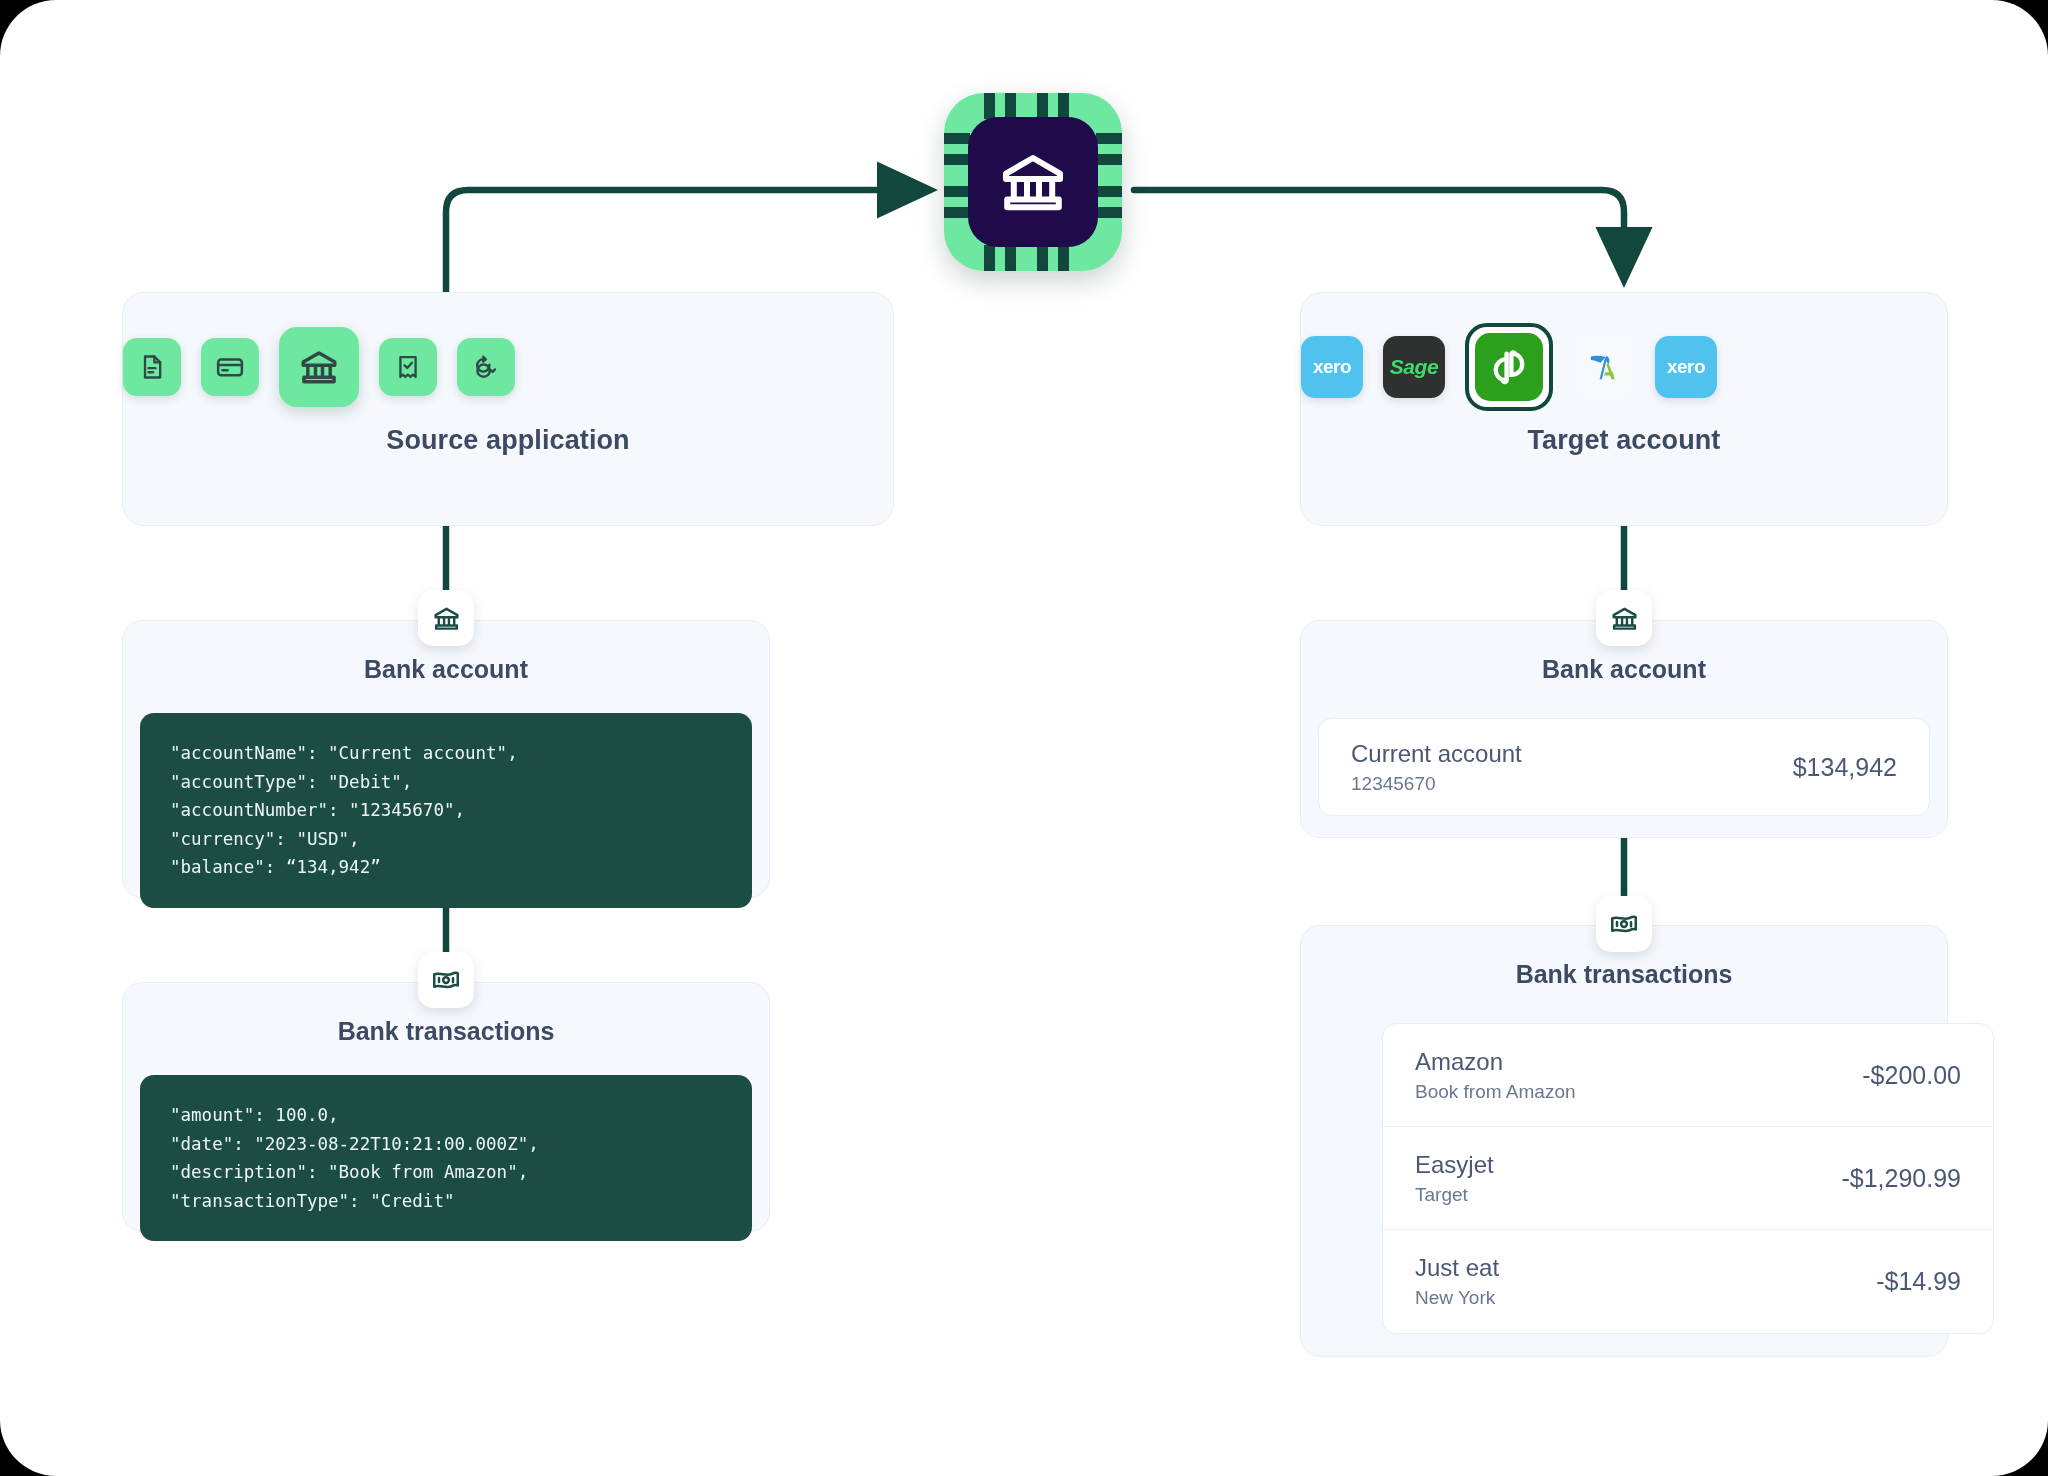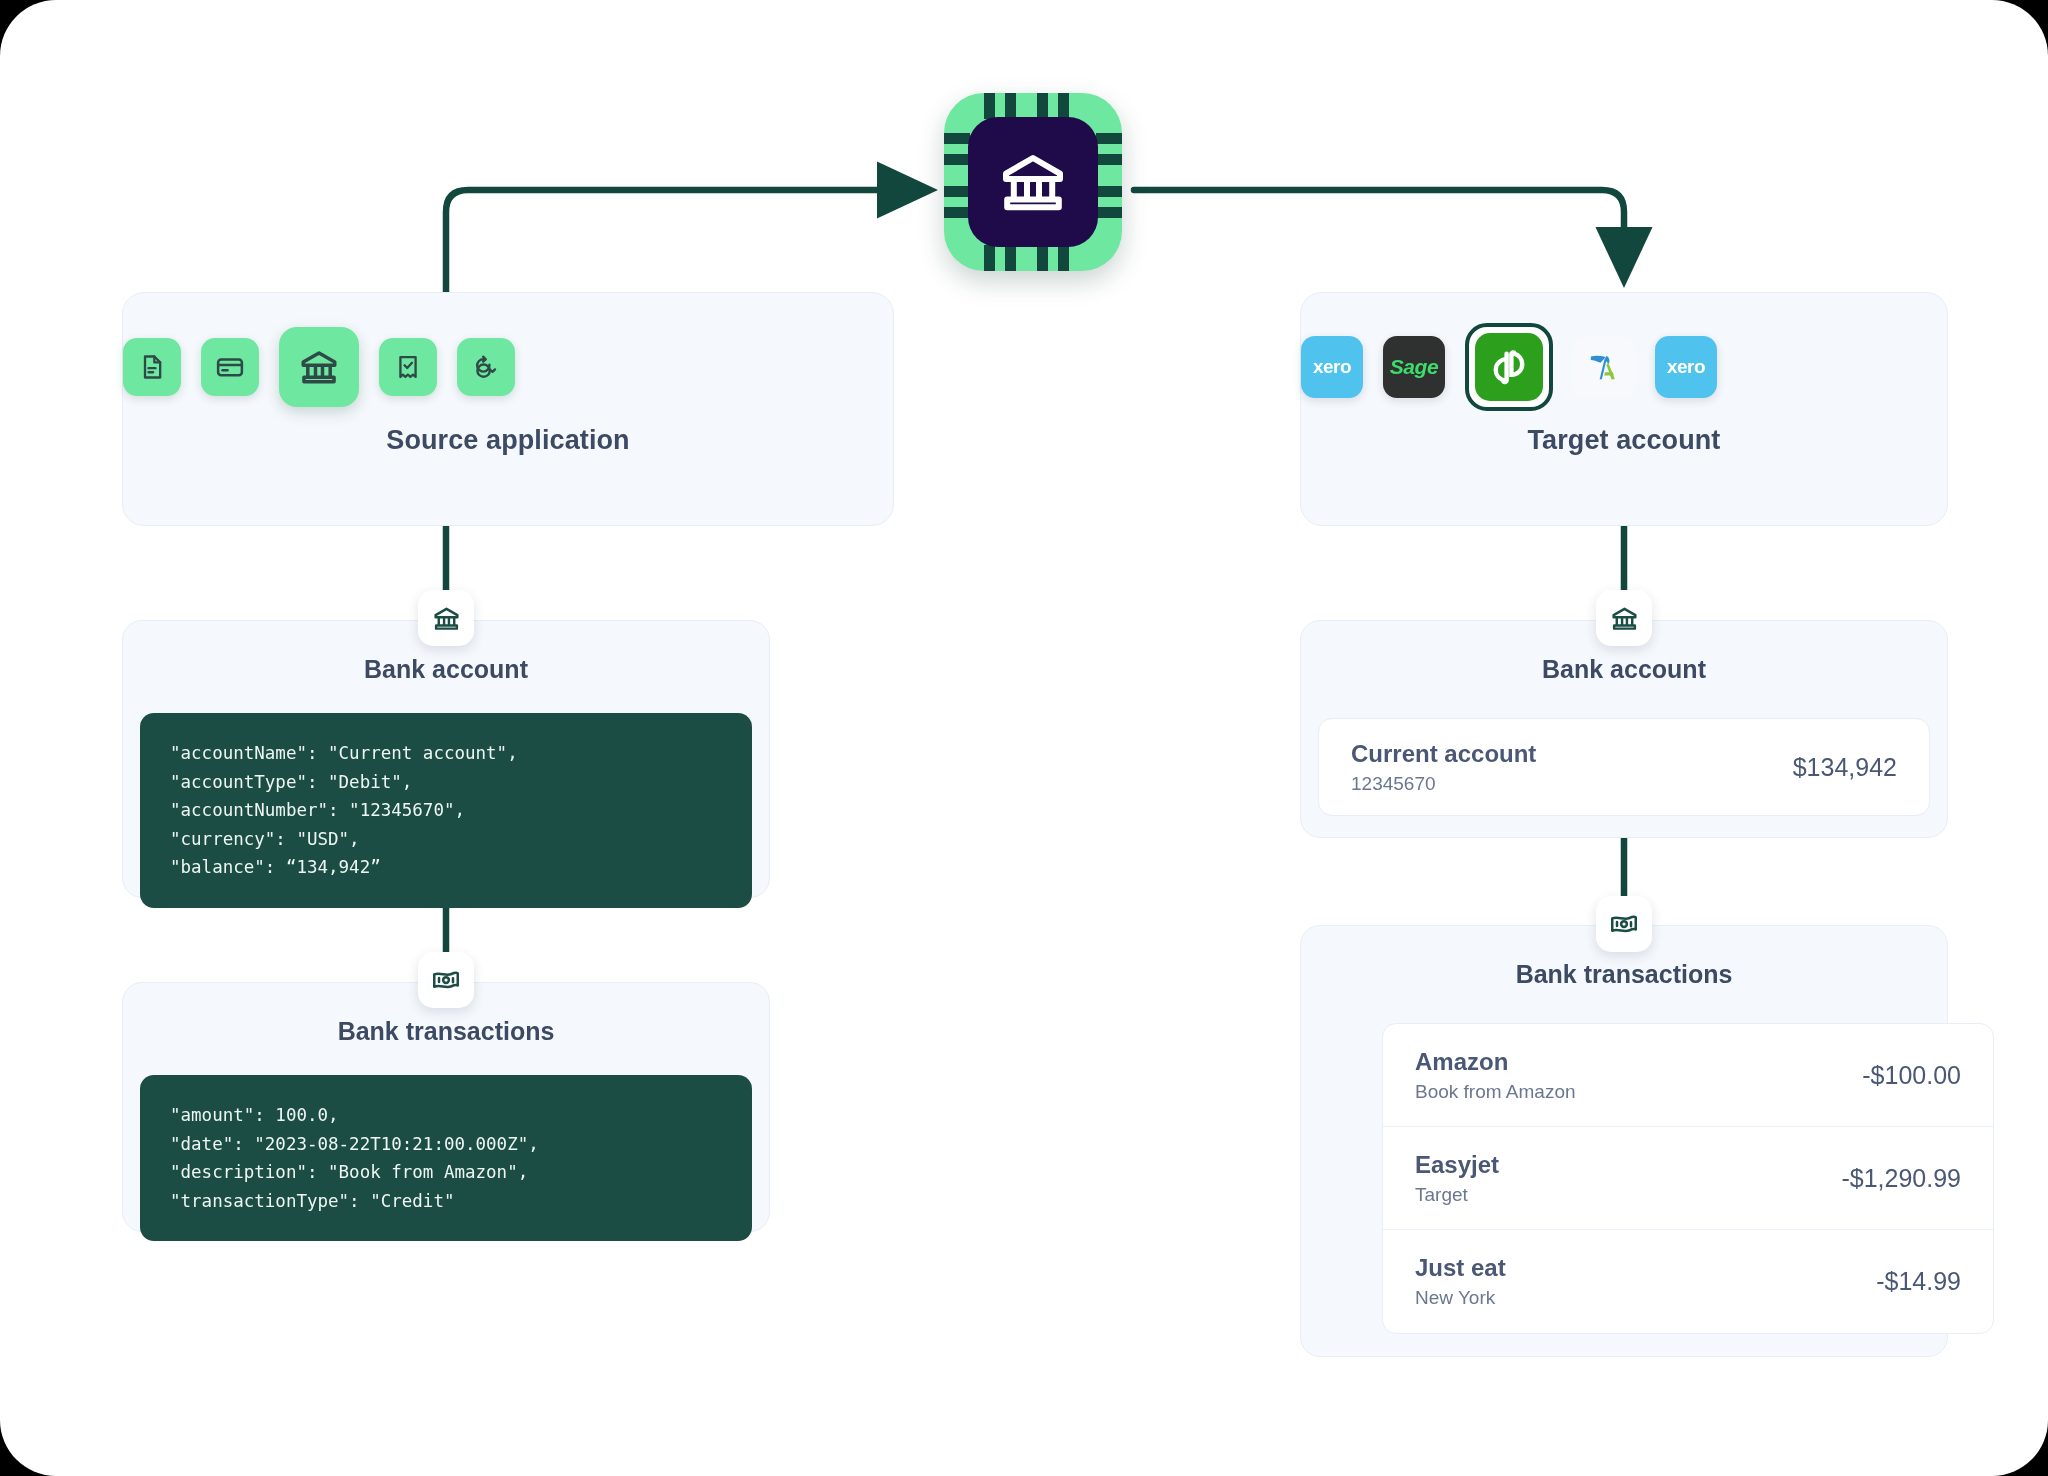--- a/index.html
+++ b/index.html
@@ -213,21 +213,21 @@
     justify-content: space-between;
     padding: 0 32px;
     height: 103px;
     border-bottom: 1px solid #eaf0f7;
   }
   .row:last-child { border-bottom: none; }
   .row-left { display: flex; flex-direction: column; gap: 5px; }
   .row-name {
     font-size: 24px;
     color: #4a5875;
-    font-weight: 700;
+    font-weight: 400;
   }
   .row-sub {
     font-size: 19px;
     color: #6b7790;
   }
   .row-amt {
     font-size: 25px;
     color: #4a5875;
   }
   .acct-row { height: 96px; }
@@ -438,21 +438,21 @@
   <div class="card" style="left:1300px; top:925px; width:648px; height:432px;">
     <div class="card-title">Bank transactions</div>
   </div>
   <div class="listbox" style="left:1382px; top:1023px; width:612px;">
 
     <div class="row">
       <div class="row-left">
         <span class="row-name">Amazon</span>
         <span class="row-sub">Book from Amazon</span>
       </div>
-      <span class="row-amt">-$100.00</span>
+      <span class="row-amt">-$200.00</span>
     </div>
 
     <div class="row">
       <div class="row-left">
         <span class="row-name">Easyjet</span>
         <span class="row-sub">Target</span>
       </div>
       <span class="row-amt">-$1,290.99</span>
     </div>
 

